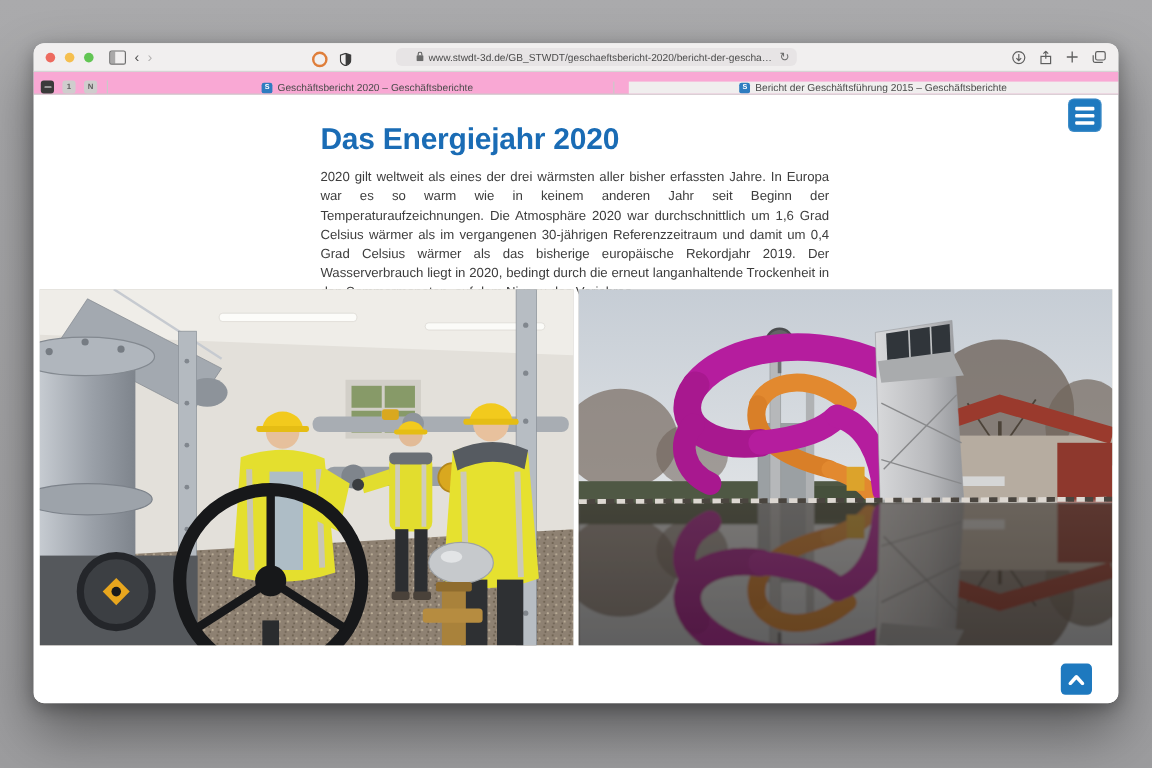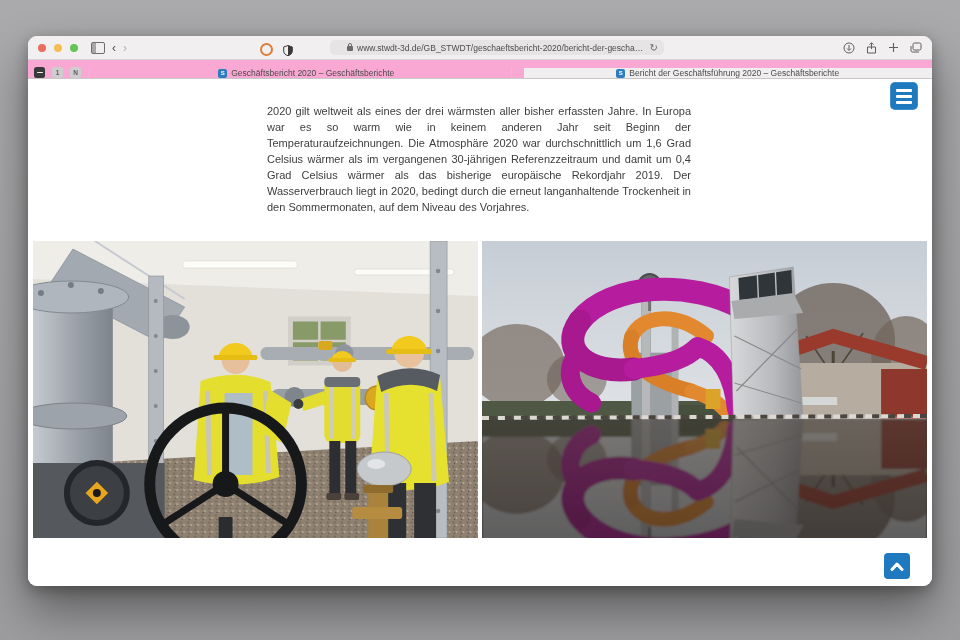--- a/index.html
+++ b/index.html
@@ -134,33 +134,34 @@
           </span>
         <span class="pin">1</span>
         <span class="pin">N</span>
       </div>
       <div class="tab">
         <span class="favicon">S</span>
         <span class="tab-label">Geschäftsbericht 2020 – Geschäftsberichte</span>
       </div>
       <div class="tab active">
         <span class="favicon">S</span>
-        <span class="tab-label">Bericht der Geschäftsführung 2020 – Geschäftsberichte</span>
+        <span class="tab-label">Bericht der Geschäftsführung 2015 – Geschäftsberichte</span>
       </div>
     </div>
 
     <div class="content">
 
       <div class="menu-btn">
         <i></i>
           <i></i>
           <i></i>
       </div>
 
       <div class="article">
+        <h1>Das Energiejahr 2020</h1>
         <p>2020 gilt weltweit als eines der drei wärmsten aller bisher erfassten Jahre. In Europa war es so warm wie in keinem anderen Jahr seit Beginn der Temperaturaufzeichnungen. Die Atmosphäre 2020 war durchschnittlich um 1,6 Grad Celsius wärmer als im vergangenen 30-jährigen Referenzzeitraum und damit um 0,4 Grad Celsius wärmer als das bisherige europäische Rekordjahr 2019. Der Wasserverbrauch liegt in 2020, bedingt durch die erneut langanhaltende Trockenheit in den Sommermonaten, auf dem Niveau des Vorjahres.</p>
       </div>
 
       <div class="photos">
 
         <div class="photo">
           <svg viewBox="0 0 446 297" preserveAspectRatio="none">
             <defs>
               <linearGradient id="pipeG" x1="0" y1="0" x2="1" y2="0">
                 <stop offset="0" stop-color="#c6cbd1"></stop>

